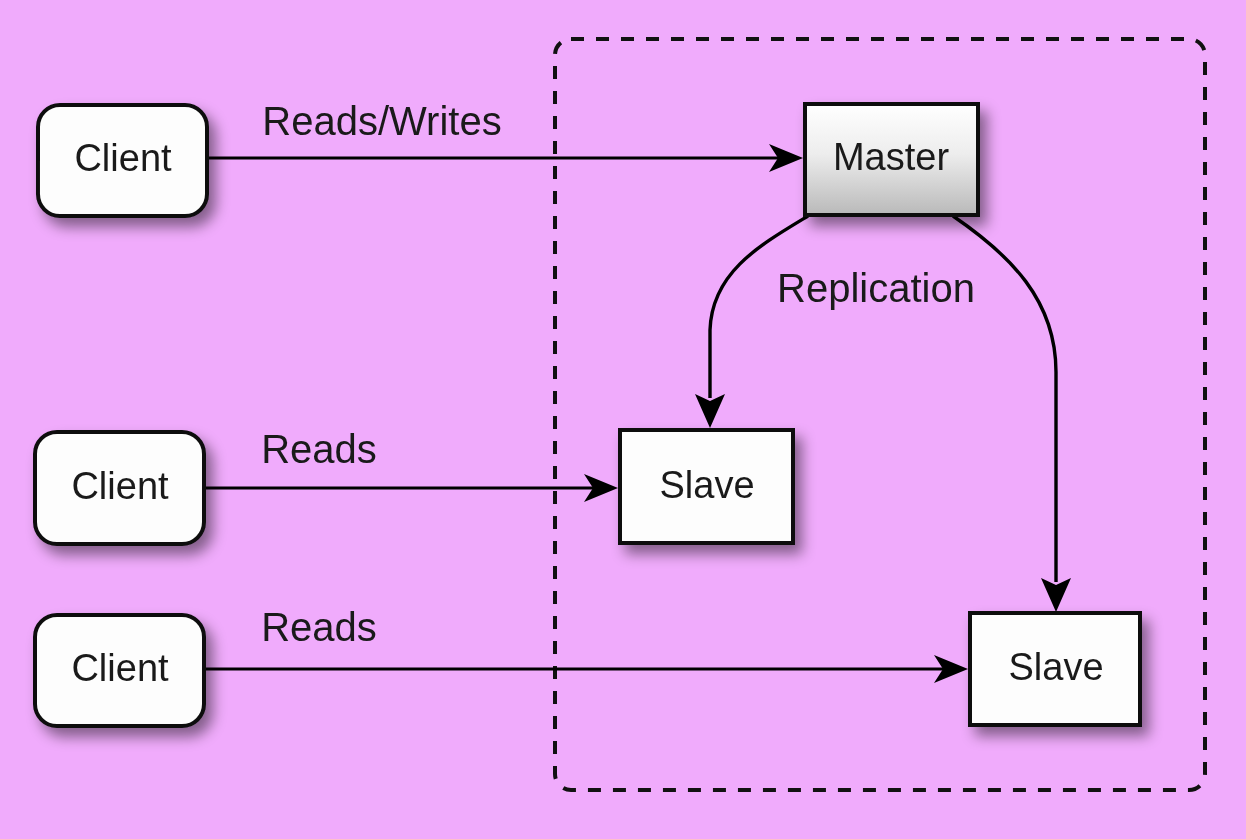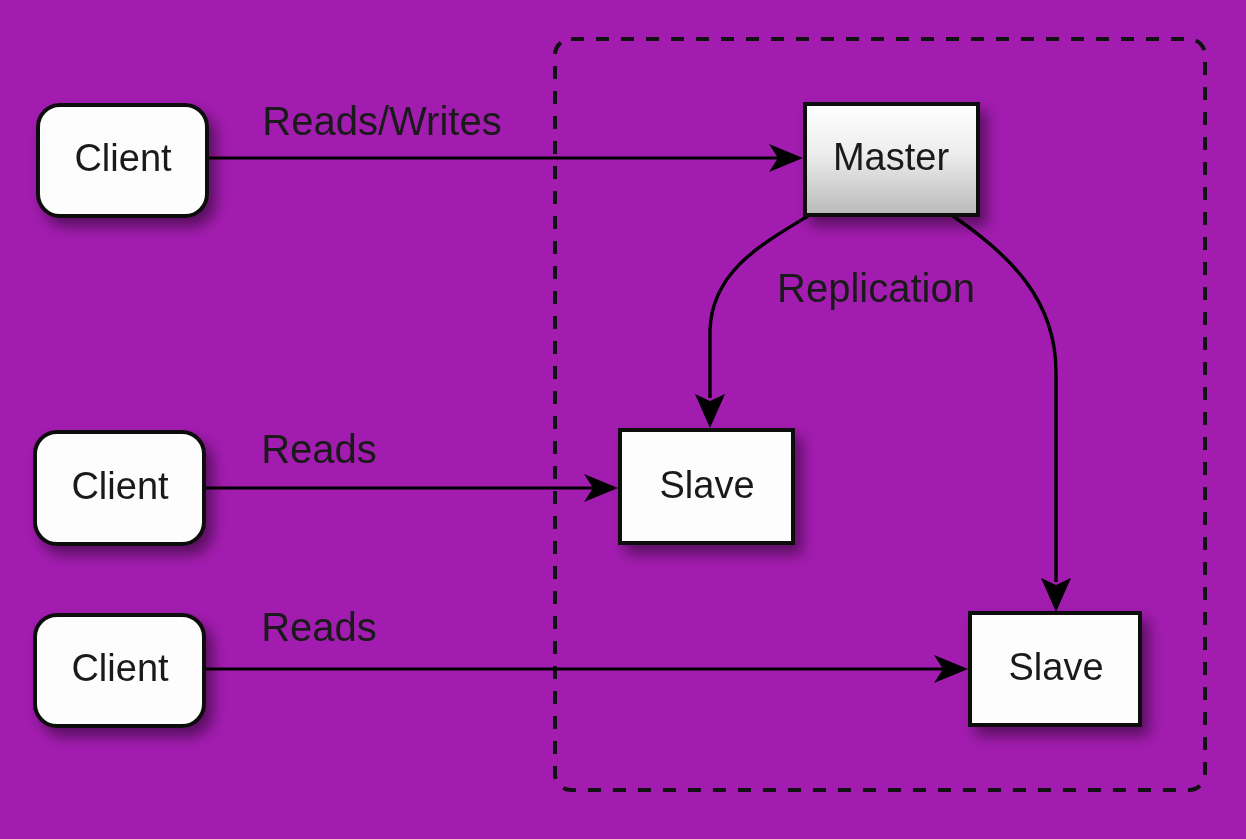--- a/index.html
+++ b/index.html
@@ -8,21 +8,21 @@
     padding: 0;
     background: #ffffff;
   }
   body {
     font-family: "Liberation Sans", sans-serif;
   }
   #canvas {
     position: relative;
     width: 1246px;
     height: 839px;
-    background: #a21caf;
+    background: #f0abfc;
     overflow: hidden;
   }
   #diagram-svg {
     position: absolute;
     left: 0;
     top: 0;
     width: 1246px;
     height: 839px;
   }
   .node-label {

